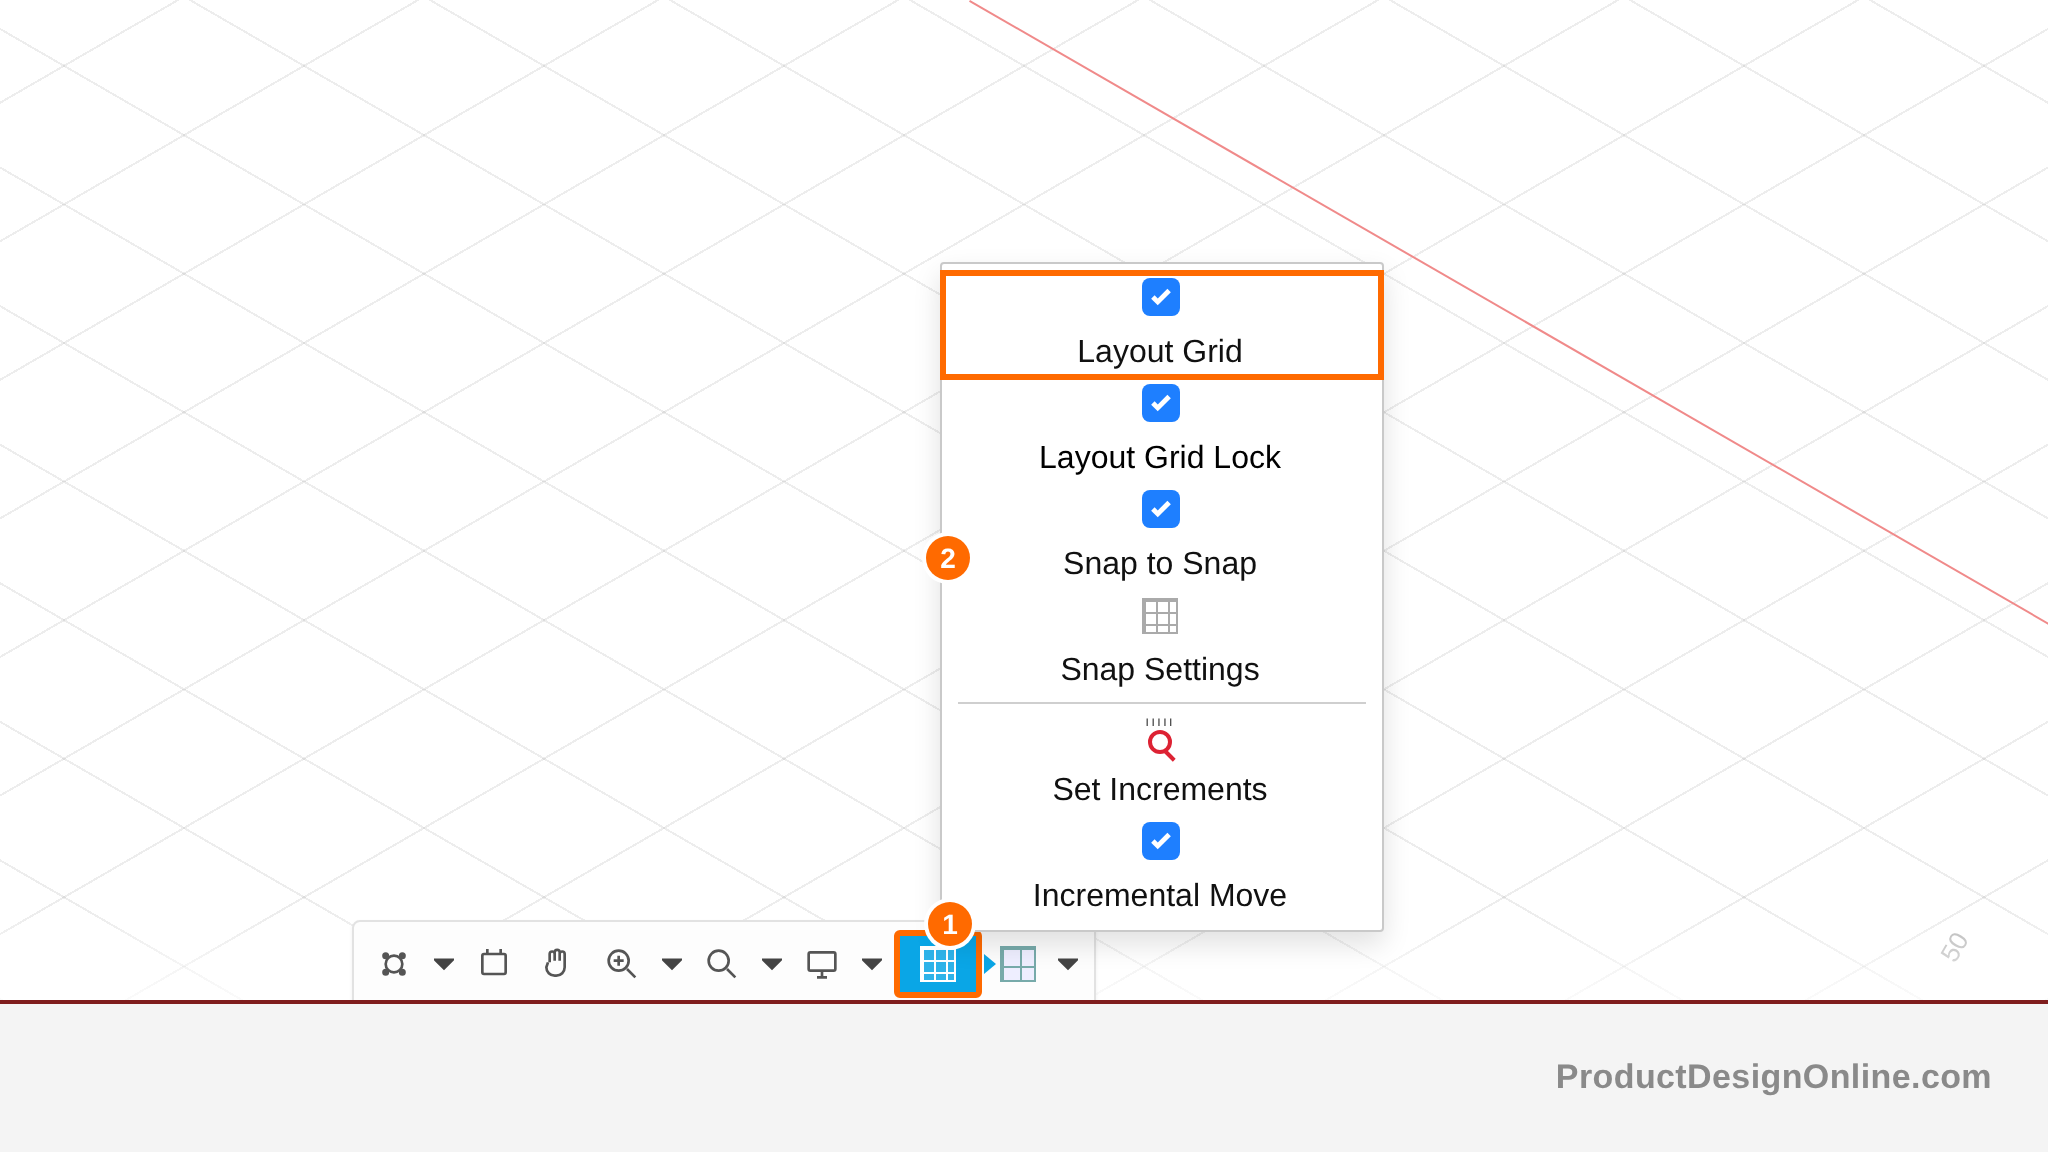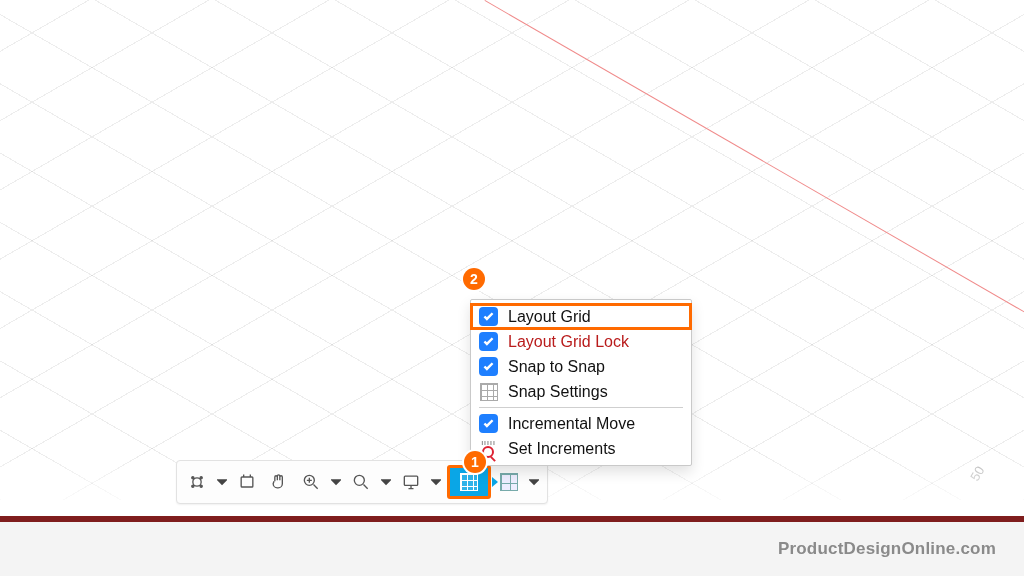--- a/index.html
+++ b/index.html
@@ -23,22 +23,22 @@
     position: absolute; left:0; right:0; bottom:60px; height: 60px;
     background: linear-gradient(to bottom, rgba(255,255,255,0), #ffffff);
   }
   .axis-label {
     position:absolute; right: 40px; bottom: 95px;
     color:#b8b8b8; font-size:13px; transform: rotate(-60deg);
   }
 
   
   .footer {
-    position: absolute; left:0; right:0; bottom:0; height:60px;
-    background:#f4f4f4; border-top:6px solid #7f1d1d;
+    position: absolute; left:0; right:0; bottom:0; height:76px;
+    background:#f4f4f4; border-top:2px solid #7f1d1d;
     display:flex; align-items:center; justify-content:flex-end; padding-right:28px;
   }
   .footer span { color:#8a8a8a; font-weight:700; font-size:17px; letter-spacing:.2px; }
 
   
   .navbar {
     position:absolute; left:176px; bottom:72px;
     display:flex; align-items:center; gap:4px;
     background:#fdfdfd; border:1px solid #e2e2e2; border-radius:4px;
     padding:4px 6px;
@@ -68,23 +68,23 @@
   .popup {
     position:absolute; left:470px; bottom:110px;
     width:222px; background:#ffffff;
     border:1px solid #c9c9c9; border-radius:2px;
     box-shadow: 0 6px 14px rgba(0,0,0,0.12);
     padding:4px 0;
   }
   .menu-item {
     display:flex; align-items:center; gap:10px;
     padding:3px 10px 3px 8px;
-    font-size:16px; color:#111;
-  }
-  .menu-item.disabled { color:#b91c1c; }
+    font-size:16px; color:#111;flex-direction:column;
+  }
+  .menu-item.disabled { color:#000000; }
   .menu-item .chk {
     width:19px; height:19px; border-radius:4px; background:#1e7fff;
     display:flex; align-items:center; justify-content:center; flex:0 0 19px;
   }
   .menu-item .chk svg { width:13px; height:13px; stroke:#fff; stroke-width:3; fill:none; }
   .menu-item .iconcell { width:19px; height:19px; flex:0 0 19px; display:flex; align-items:center; justify-content:center;}
   .menu-sep { height:1px; background:#cfcfcf; margin:3px 8px; }
   .menu-item.hl { outline:3px solid #ff6a00; outline-offset:-2px; background:#fff;}
 
   
@@ -215,36 +215,36 @@
     <span>Snap to Snap</span>
   </div>
   <div class="menu-item">
     <span class="iconcell">
         <span class="grid-glyph light"></span>
       </span>
     <span>Snap Settings</span>
   </div>
   <div class="menu-sep"></div>
   <div class="menu-item">
-    <span class="chk">
-        <svg viewBox="0 0 16 16">
-          <path d="M3 8l3 3 7-7"></path>
-        </svg>
-      </span>
-    <span>Incremental Move</span>
-  </div>
-  <div class="menu-item">
     <span class="iconcell">
       <span class="ruler-icon">
           <span class="ticks">ııııı</span>
           <span class="mag"></span>
         </span>
     </span>
     <span>Set Increments</span>
   </div>
+  <div class="menu-item">
+    <span class="chk">
+        <svg viewBox="0 0 16 16">
+          <path d="M3 8l3 3 7-7"></path>
+        </svg>
+      </span>
+    <span>Incremental Move</span>
+  </div>
 </div>
 
 <div class="badge b1">1</div>
 <div class="badge b2">2</div>
 
 <div class="footer">
   <span>ProductDesignOnline.com</span>
 </div>
 
 </body></html>

